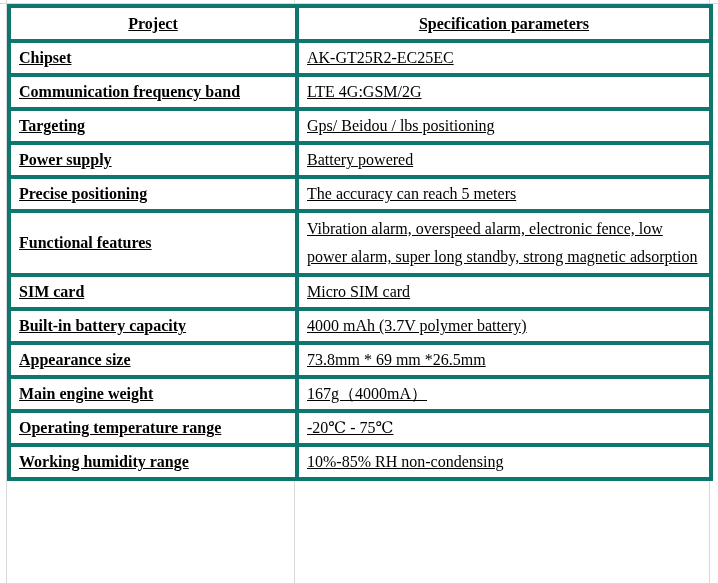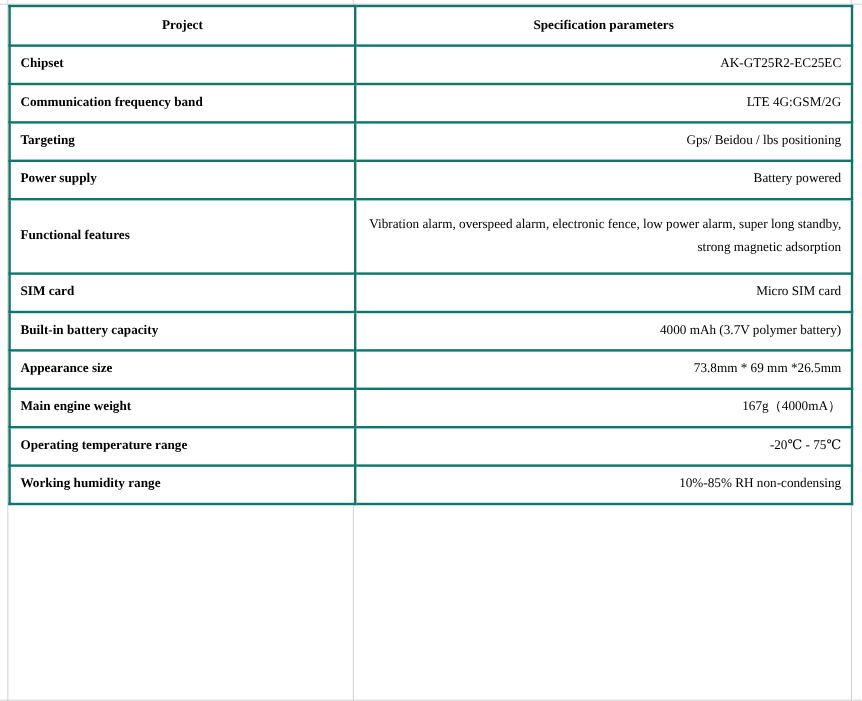--- a/index.html
+++ b/index.html
@@ -45,46 +45,47 @@
   }
 
   table.spec {
     border-collapse: collapse;
     table-layout: fixed;
     width: 702px;
     background: #ffffff;
   }
 
   table.spec td, table.spec th {
-    border: 2px solid #0f766e;
+    border: 4px solid #0f766e;
     padding: 0 8px;
     vertical-align: middle;
-    font-size: 11px;
+    font-size: 16px;
     line-height: 1.45;
+    text-decoration: underline;
   }
 
   col.c-label { width: 288px; }
   col.c-value { width: 414px; }
 
   thead th {
     text-align: center;
     font-weight: bold;
     font-size: 15px;
     height: 31px;
   }
 
   tbody td.label {
     font-weight: bold;
     text-align: left;
     height: 30px;
   }
 
   tbody td.value {
     font-weight: normal;
-    text-align: right;
+    text-align: left;
     height: 30px;
   }
 
   tbody tr.tall td {
     height: 60px;
   }
   tbody tr.tall td.value {
     line-height: 1.75;
   }
 </style>
@@ -121,20 +122,24 @@
           <td class="value">LTE 4G:GSM/2G</td>
         </tr>
         <tr>
           <td class="label">Targeting</td>
           <td class="value">Gps/ Beidou / lbs positioning</td>
         </tr>
         <tr>
           <td class="label">Power supply</td>
           <td class="value">Battery powered</td>
         </tr>
+        <tr>
+          <td class="label">Precise positioning</td>
+          <td class="value">The accuracy can reach 5 meters</td>
+        </tr>
         <tr class="tall">
           <td class="label">Functional features</td>
           <td class="value">Vibration alarm, overspeed alarm, electronic fence, low power alarm, super long standby, strong magnetic adsorption</td>
         </tr>
         <tr>
           <td class="label">SIM card</td>
           <td class="value">Micro SIM card</td>
         </tr>
         <tr>
           <td class="label">Built-in battery capacity</td>

